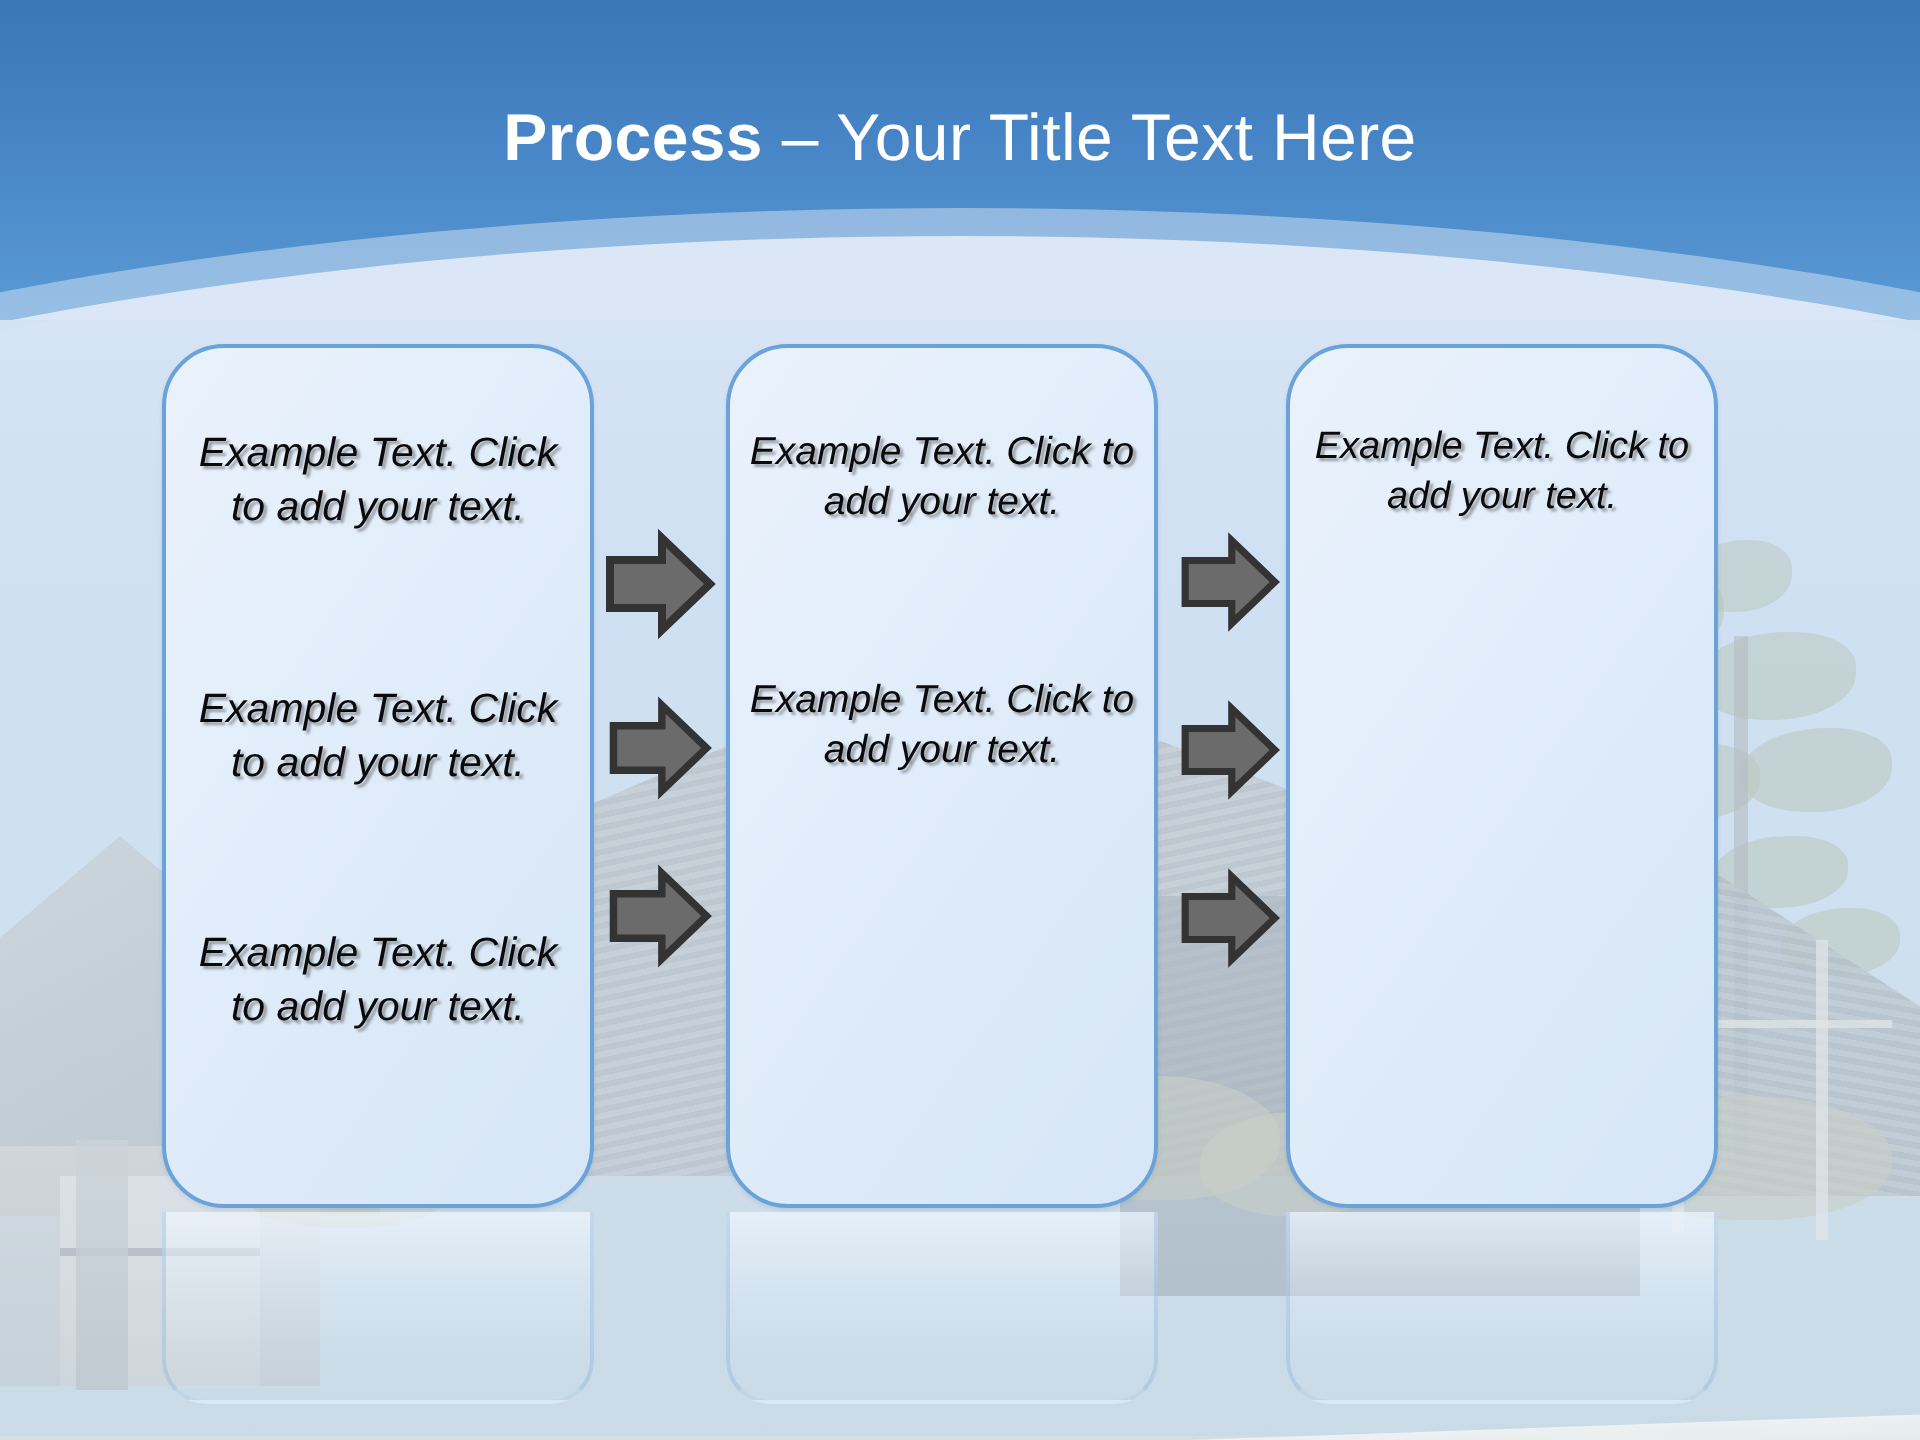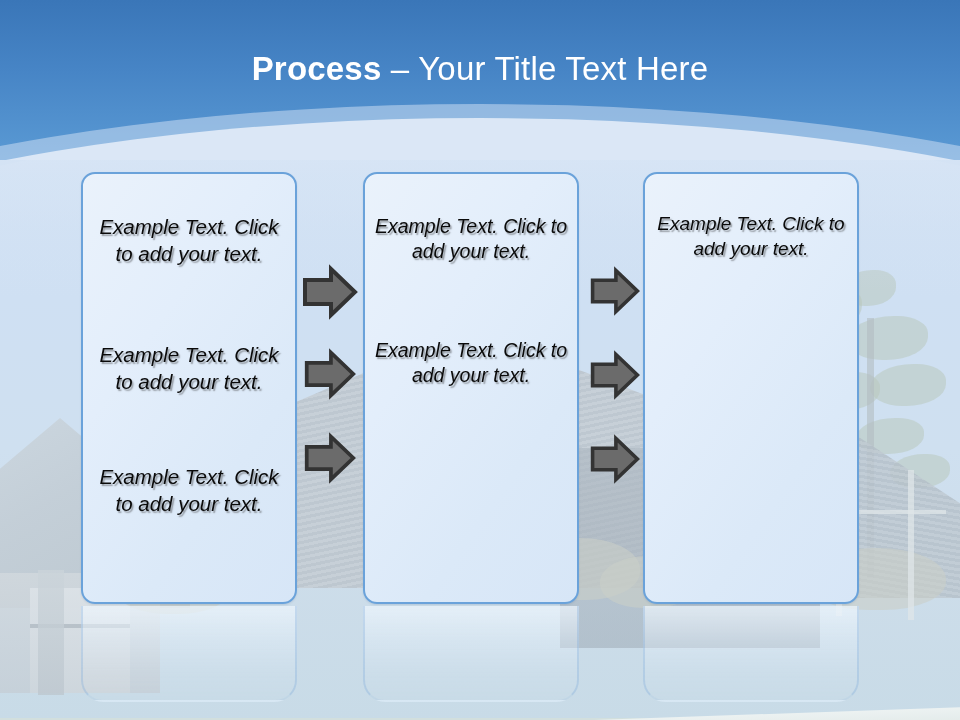--- a/index.html
+++ b/index.html
@@ -140,21 +140,21 @@
   }
   .title .strong{ font-weight:bold; }
   .title .light{ font-weight:normal; }
 
   
   .boxes{ position:absolute; inset:0; }
   .pbox{
     position:absolute;
     top:172px; height:432px;
     border:2px solid #6aa2da;
-    border-radius:14px;
+    border-radius:31px;
     background:linear-gradient(125deg,#eaf2fb 0%,#e3eefb 35%,#dbe9f8 70%,#d7e6f7 100%);
     box-shadow:0 1px 2px rgba(40,70,110,.13);
   }
   #pbox-1{ left:81px;  width:216px; }
   #pbox-2{ left:363px; width:216px; }
   #pbox-3{ left:643px; width:216px; }
 
   .ptext{
     position:absolute;
     left:8px; right:8px;

